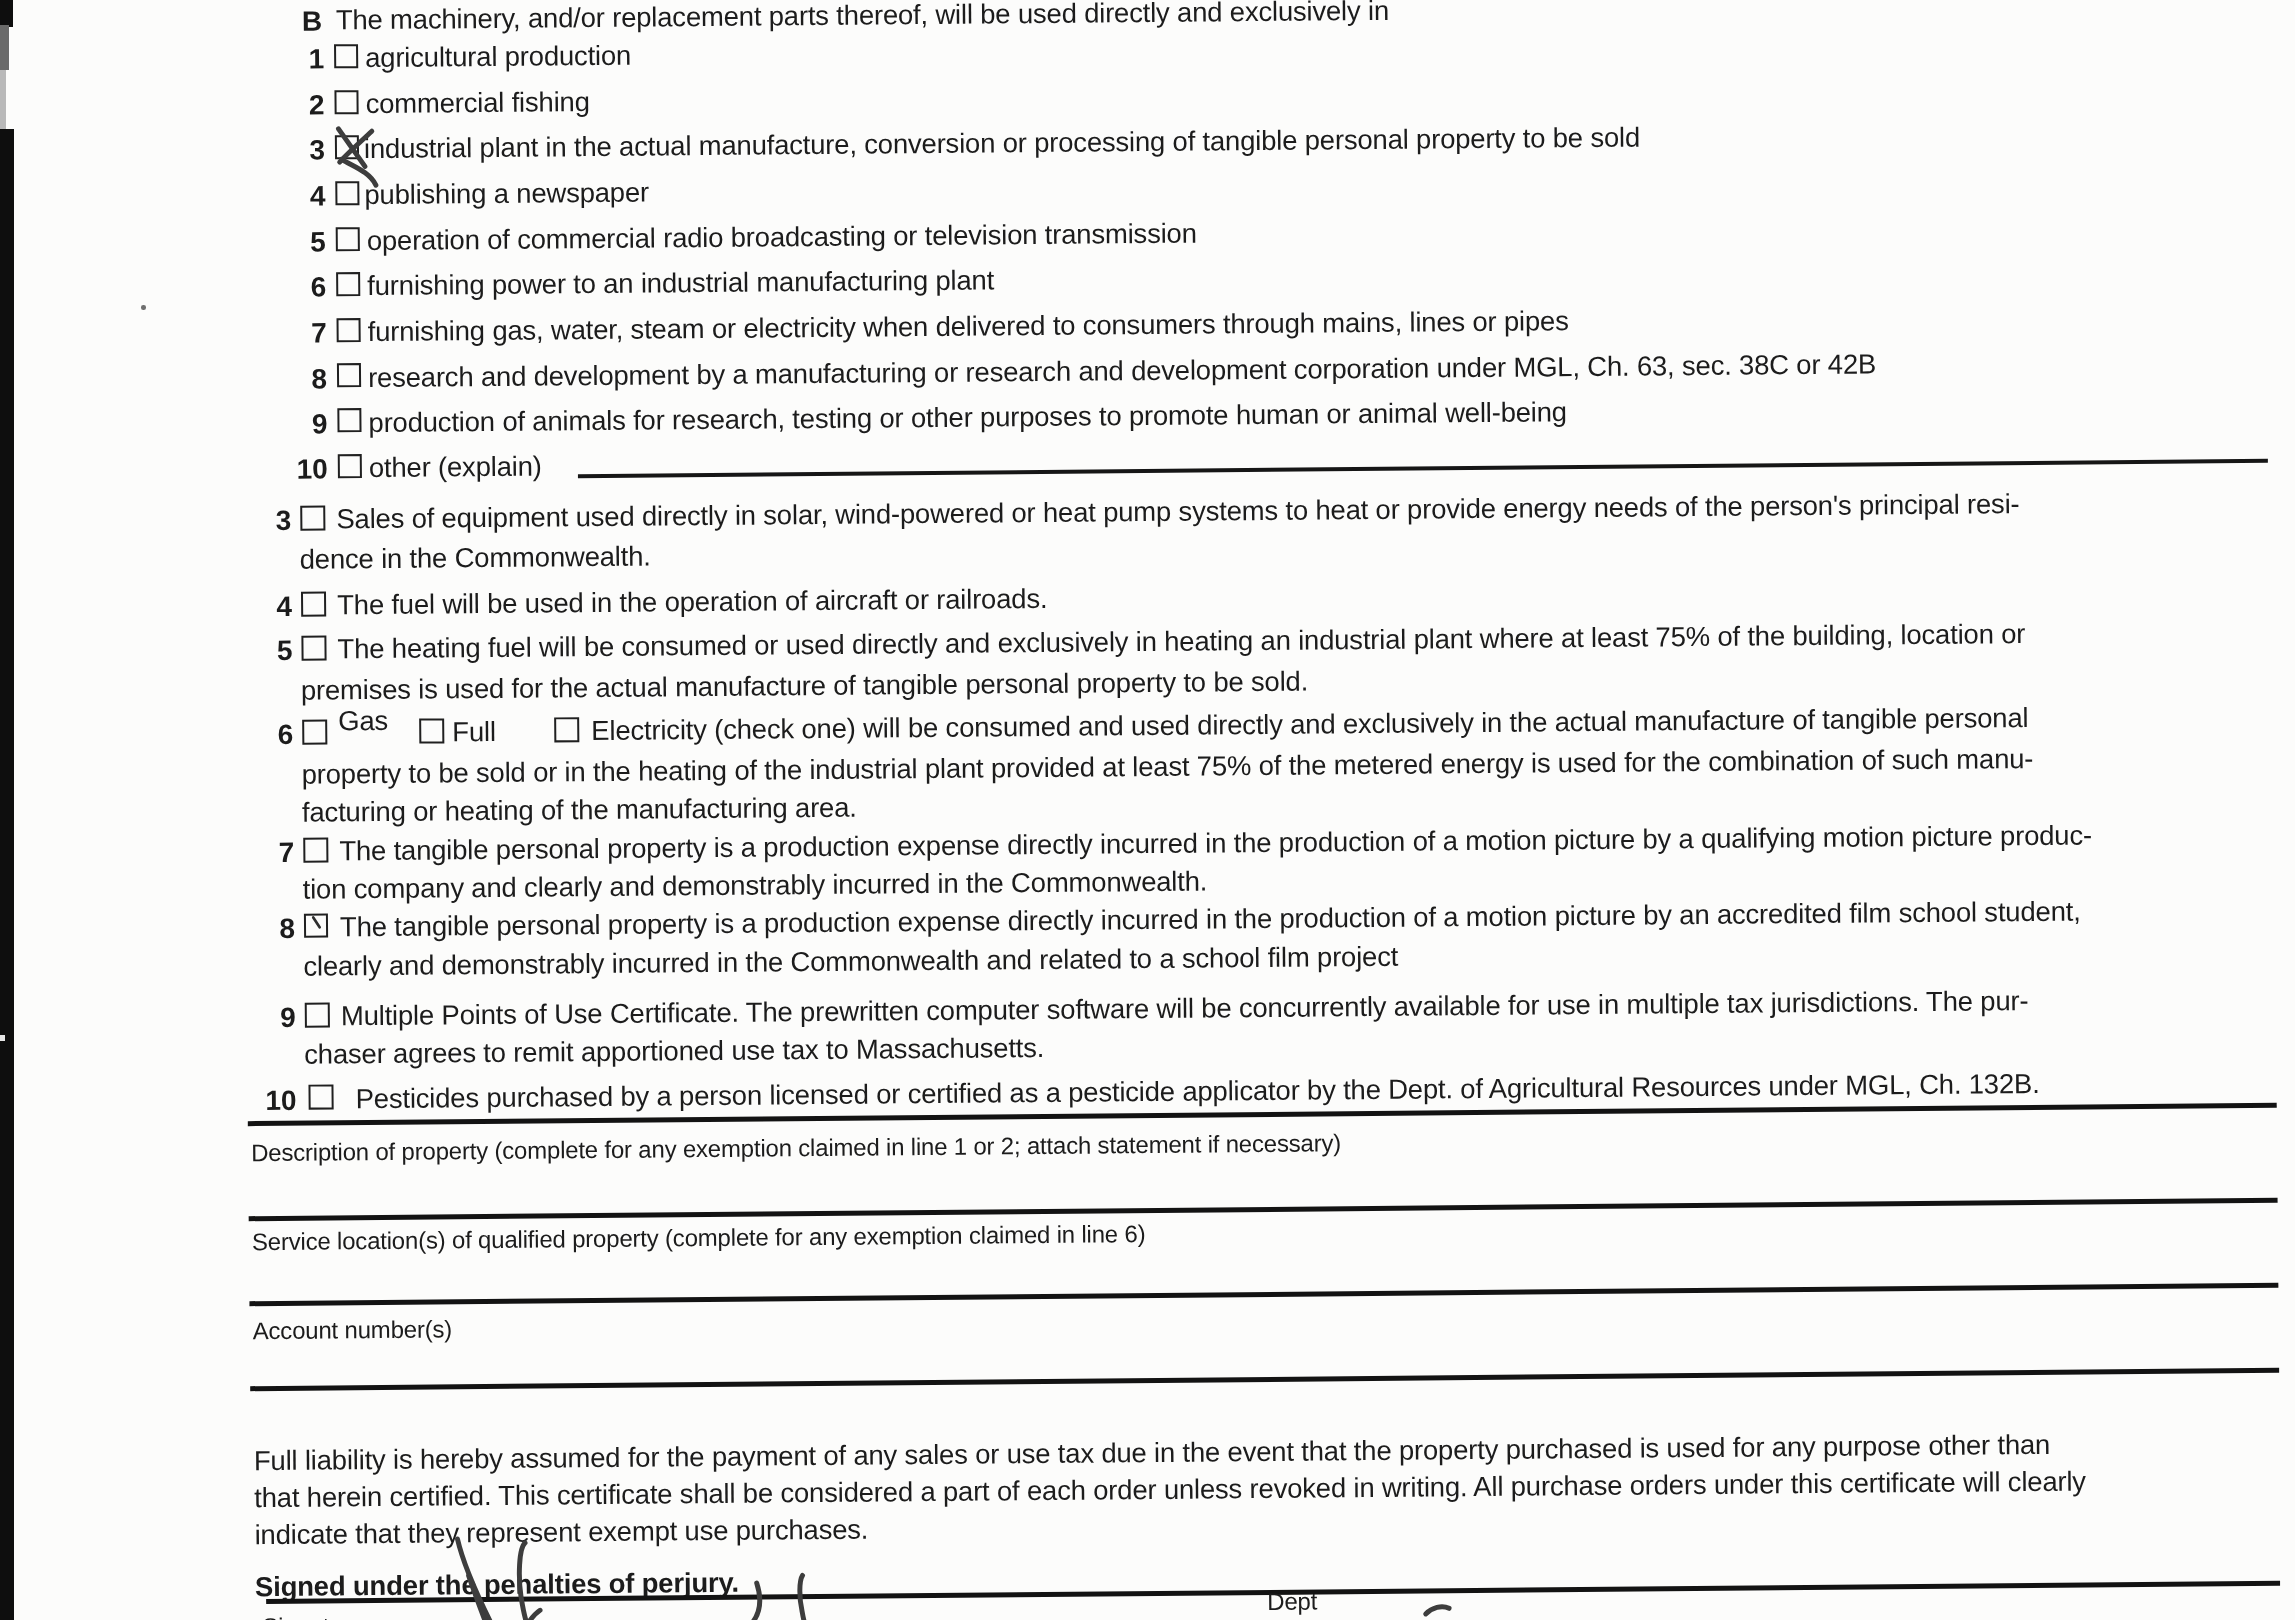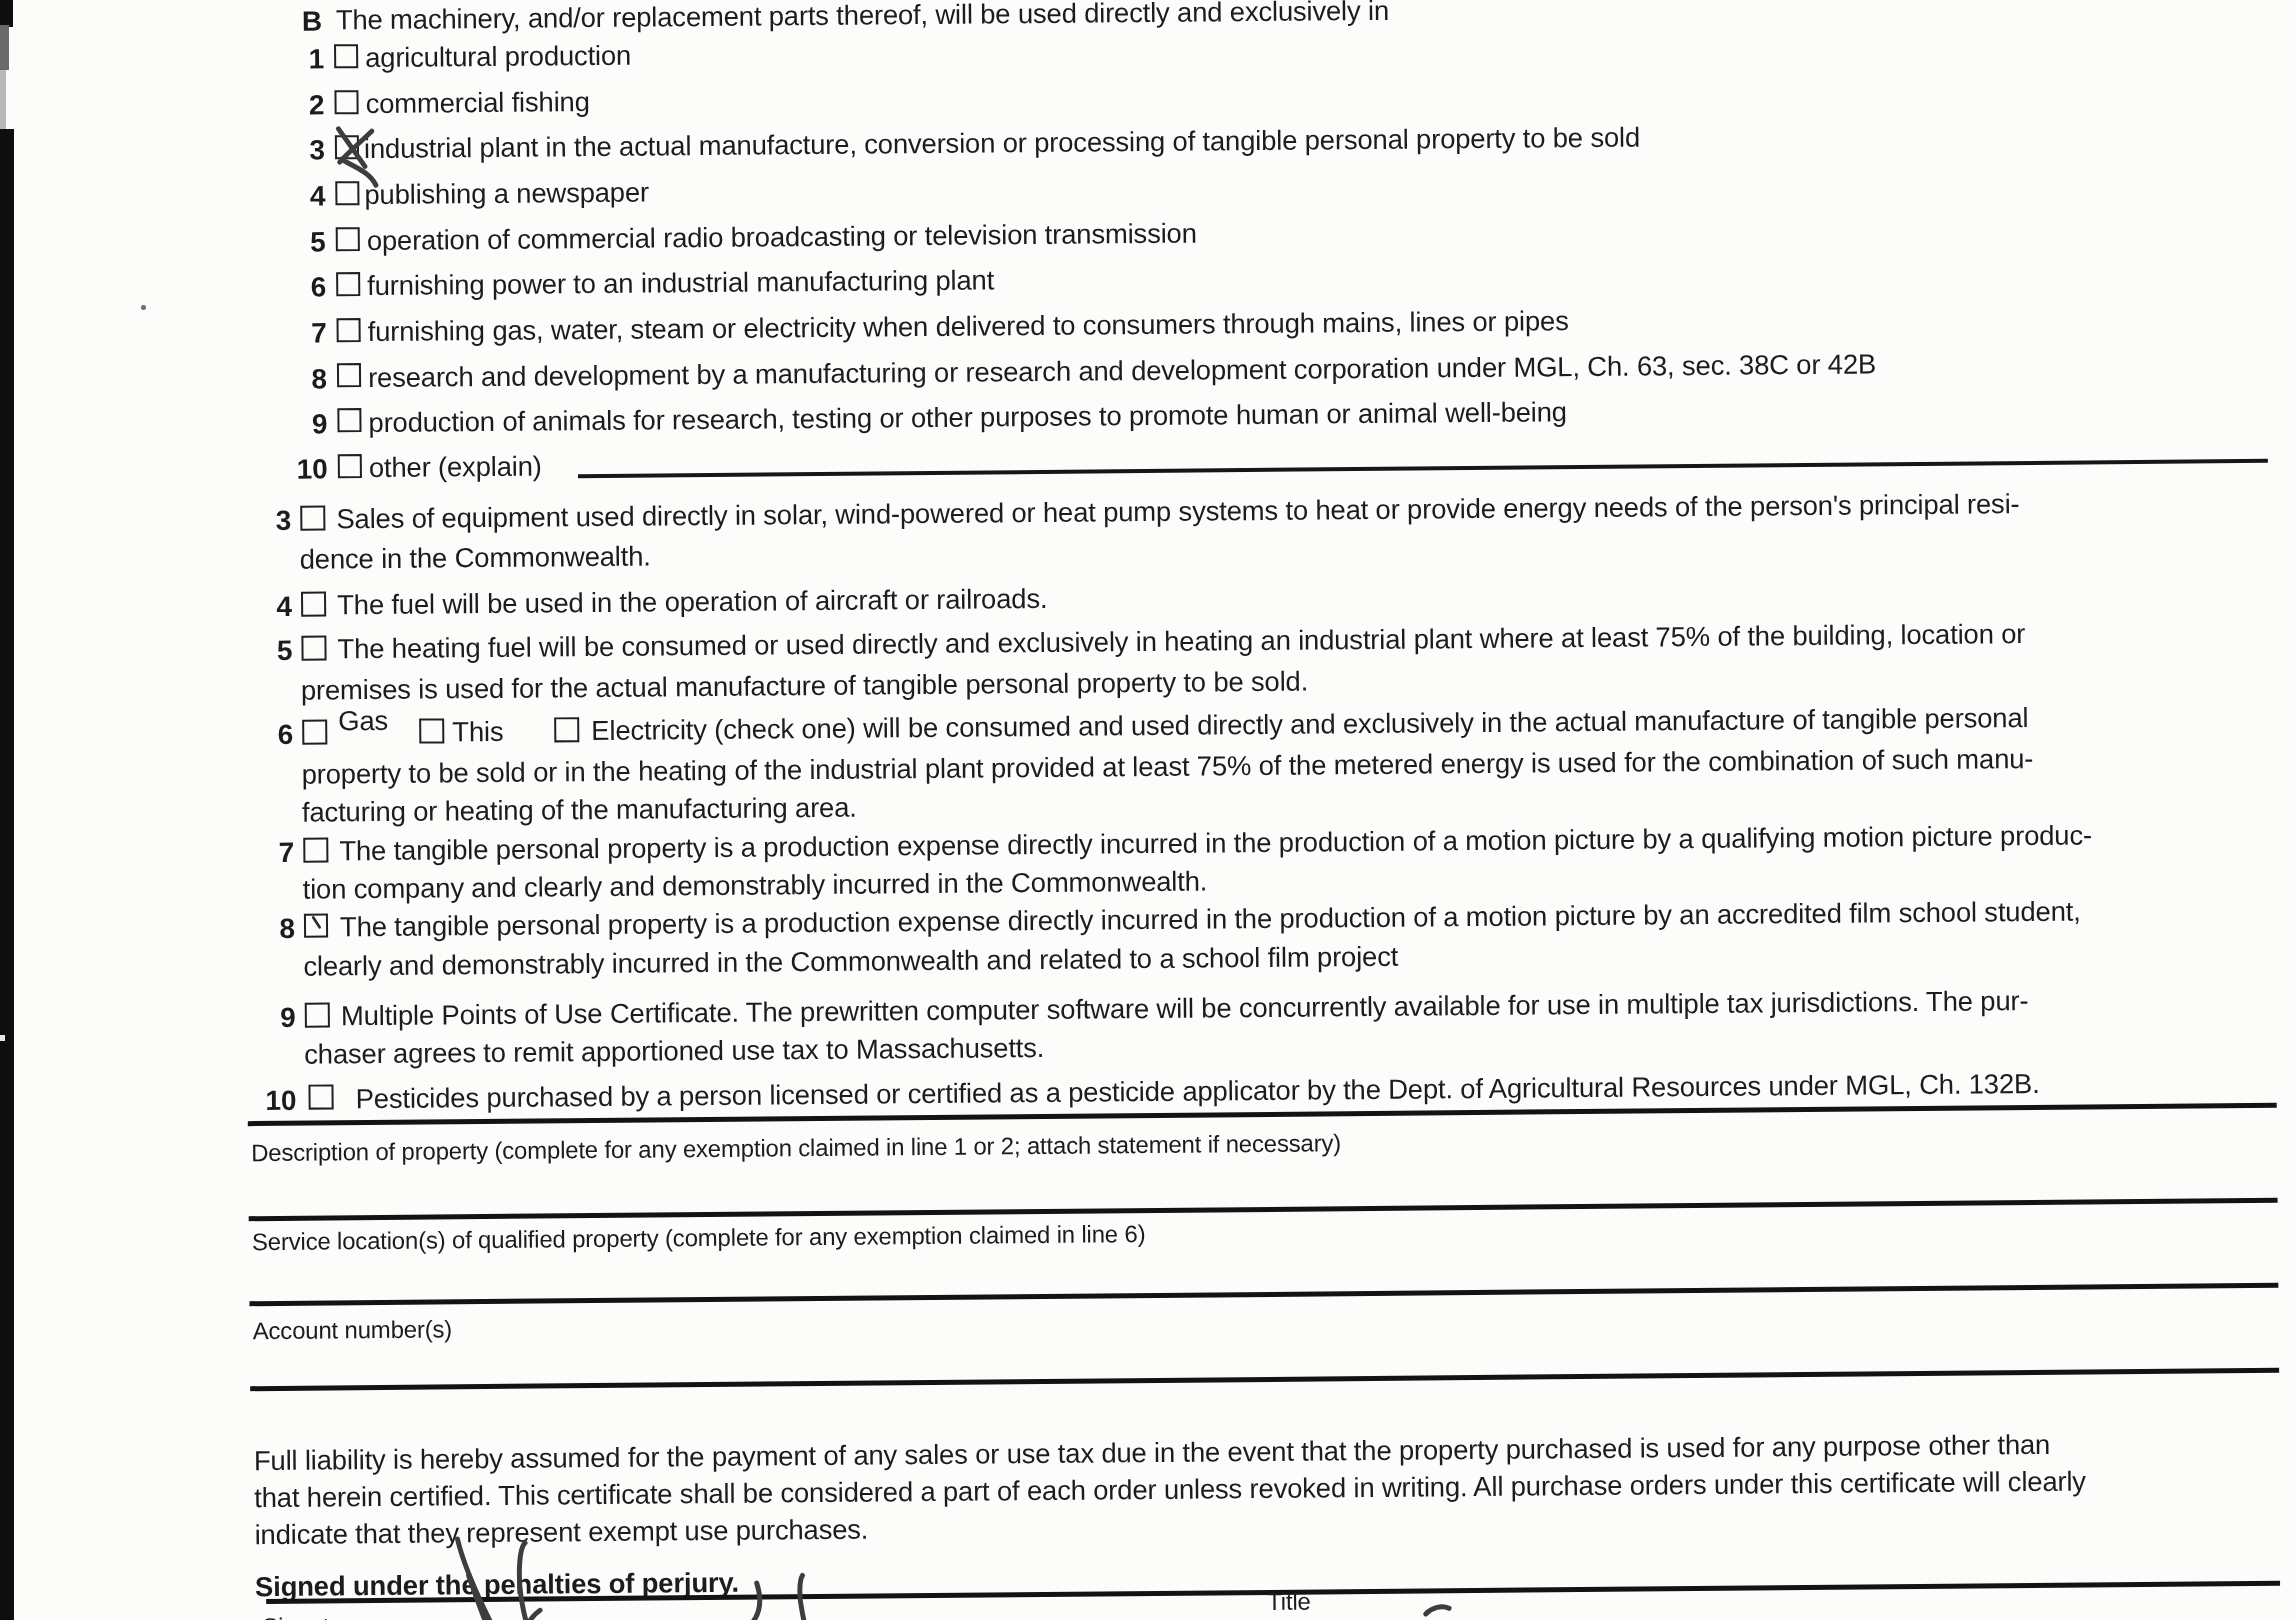--- a/index.html
+++ b/index.html
@@ -98,21 +98,21 @@
 
     <div class="t num numM" style="top:627px;">5</div>
     <div class="cb cbm" style="left:303px;top:628px;"></div>
     <div class="t body" style="left:339px;top:627px;">The heating fuel will be consumed or used directly and exclusively in heating an industrial plant where at least 75% of the building, location or</div>
     <div class="t body" style="left:302px;top:668px;">premises is used for the actual manufacture of tangible personal property to be sold.</div>
 
     <div class="t num numM" style="top:711px;">6</div>
     <div class="cb cbm" style="left:303px;top:712px;"></div>
     <div class="t body" style="left:339px;top:699px;">Gas</div>
     <div class="cb cbm" style="left:420px;top:712px;"></div>
-    <div class="t body" style="left:453px;top:711px;">This</div>
+    <div class="t body" style="left:453px;top:711px;">Full</div>
     <div class="cb cbm" style="left:555px;top:712px;"></div>
     <div class="t body" style="left:592px;top:711px;">Electricity (check one) will be consumed and used directly and exclusively in the actual manufacture of tangible personal</div>
     <div class="t body" style="left:302px;top:752px;">property to be sold or in the heating of the industrial plant provided at least 75% of the metered energy is used for the combination of such manu-</div>
     <div class="t body" style="left:302px;top:790px;">facturing or heating of the manufacturing area.</div>
 
     <div class="t num numM" style="top:829px;">7</div>
     <div class="cb cbm" style="left:303px;top:830px;"></div>
     <div class="t body" style="left:339px;top:829px;">The tangible personal property is a production expense directly incurred in the production of a motion picture by a qualifying motion picture produc-</div>
     <div class="t body" style="left:302px;top:867px;">tion company and clearly and demonstrably incurred in the Commonwealth.</div>
 
@@ -140,21 +140,21 @@
     <div class="t small" style="left:248px;top:1310px;">Account number(s)</div>
     <div class="rule" style="left:245px;top:1378px;width:2029px;"></div>
 
     <div class="t body" style="left:248px;top:1438px;">Full liability is hereby assumed for the payment of any sales or use tax due in the event that the property purchased is used for any purpose other than</div>
     <div class="t body" style="left:248px;top:1475px;">that herein certified. This certificate shall be considered a part of each order unless revoked in writing. All purchase orders under this certificate will clearly</div>
     <div class="t body" style="left:248px;top:1512px;">indicate that they represent exempt use purchases.</div>
 
     <div class="t body bold" style="left:248px;top:1564px;">Signed under the penalties of perjury.</div>
     <div class="rule" style="left:259px;top:1591px;width:2014px;"></div>
     <div class="t small" style="left:255px;top:1606px;">Signature</div>
-    <div class="t small" style="left:1260px;top:1590px;">Title</div>
+    <div class="t small" style="left:1260px;top:1590px;">Dept</div>
 
     <svg class="ink" width="2295" height="1620" viewBox="0 0 2550 1800">
       <g stroke="#3d3d3d" stroke-width="5.5" fill="none" stroke-linecap="round">
 
         <path d="M 383,135 L 412,177"></path>
         <path d="M 420,138 C 407,150 392,163 384,172"></path>
         <path d="M 386,169 C 399,177 417,183 424,198"></path>
 
         <path d="M 501,1703 C 506,1726 521,1763 539,1800"></path>
         <path d="M 513,1744 C 520,1765 527,1784 533,1800"></path>

